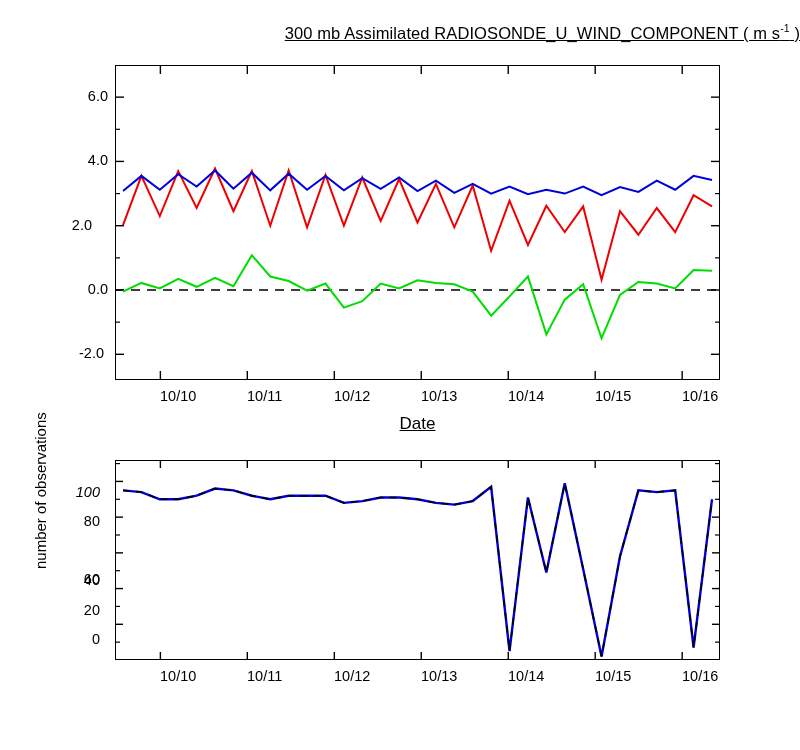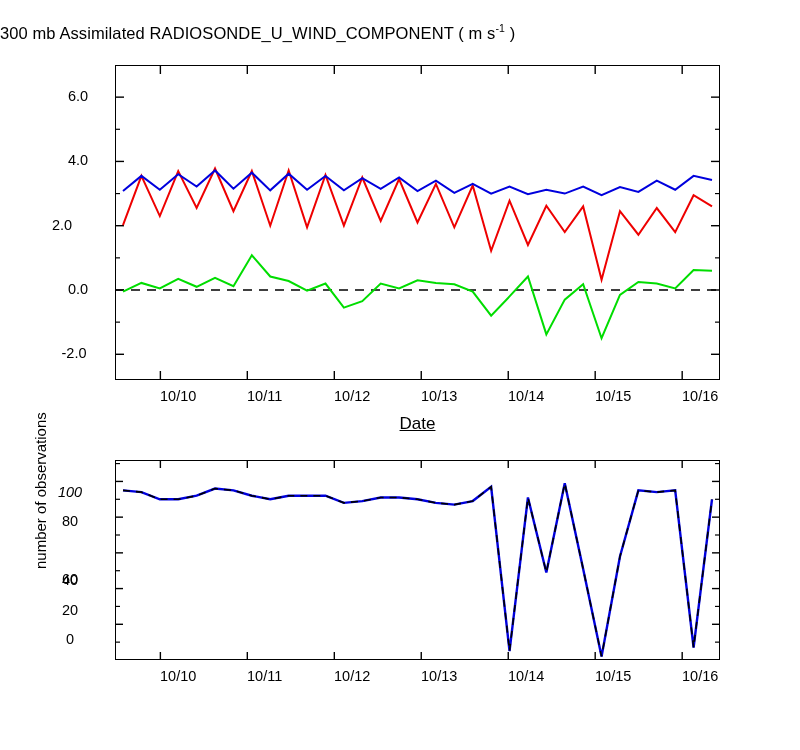--- a/index.html
+++ b/index.html
@@ -8,36 +8,37 @@
     background:#ffffff;
     font-family:"Liberation Sans", sans-serif;
     color:#000;
     overflow:hidden;
   }
   #root{position:relative;width:800px;height:750px;}
 
   .title{
     position:absolute;
     left:0;top:22px;width:800px;
-    text-align:left;
+    text-align:right;
     font-size:16.5px;
     letter-spacing:0.1px;
+    text-decoration:underline;
   }
   .title sup{font-size:10.5px;vertical-align:super;}
 
   
   #topPanel{position:absolute;left:115px;top:65px;width:605px;height:315px;}
   #topPanel .frame{
     position:absolute;inset:0;
     border:1.4px solid #000;
     box-sizing:border-box;
   }
   .ylab-top{
     position:absolute;
-    width:60px;text-align:center;
+    width:60px;text-align:right;
     font-size:14.5px;
     transform:translateY(-50%);
   }
   .xlab{
     position:absolute;
     width:80px;
     font-size:14.5px;
   }
   .axis-title{
     position:absolute;

